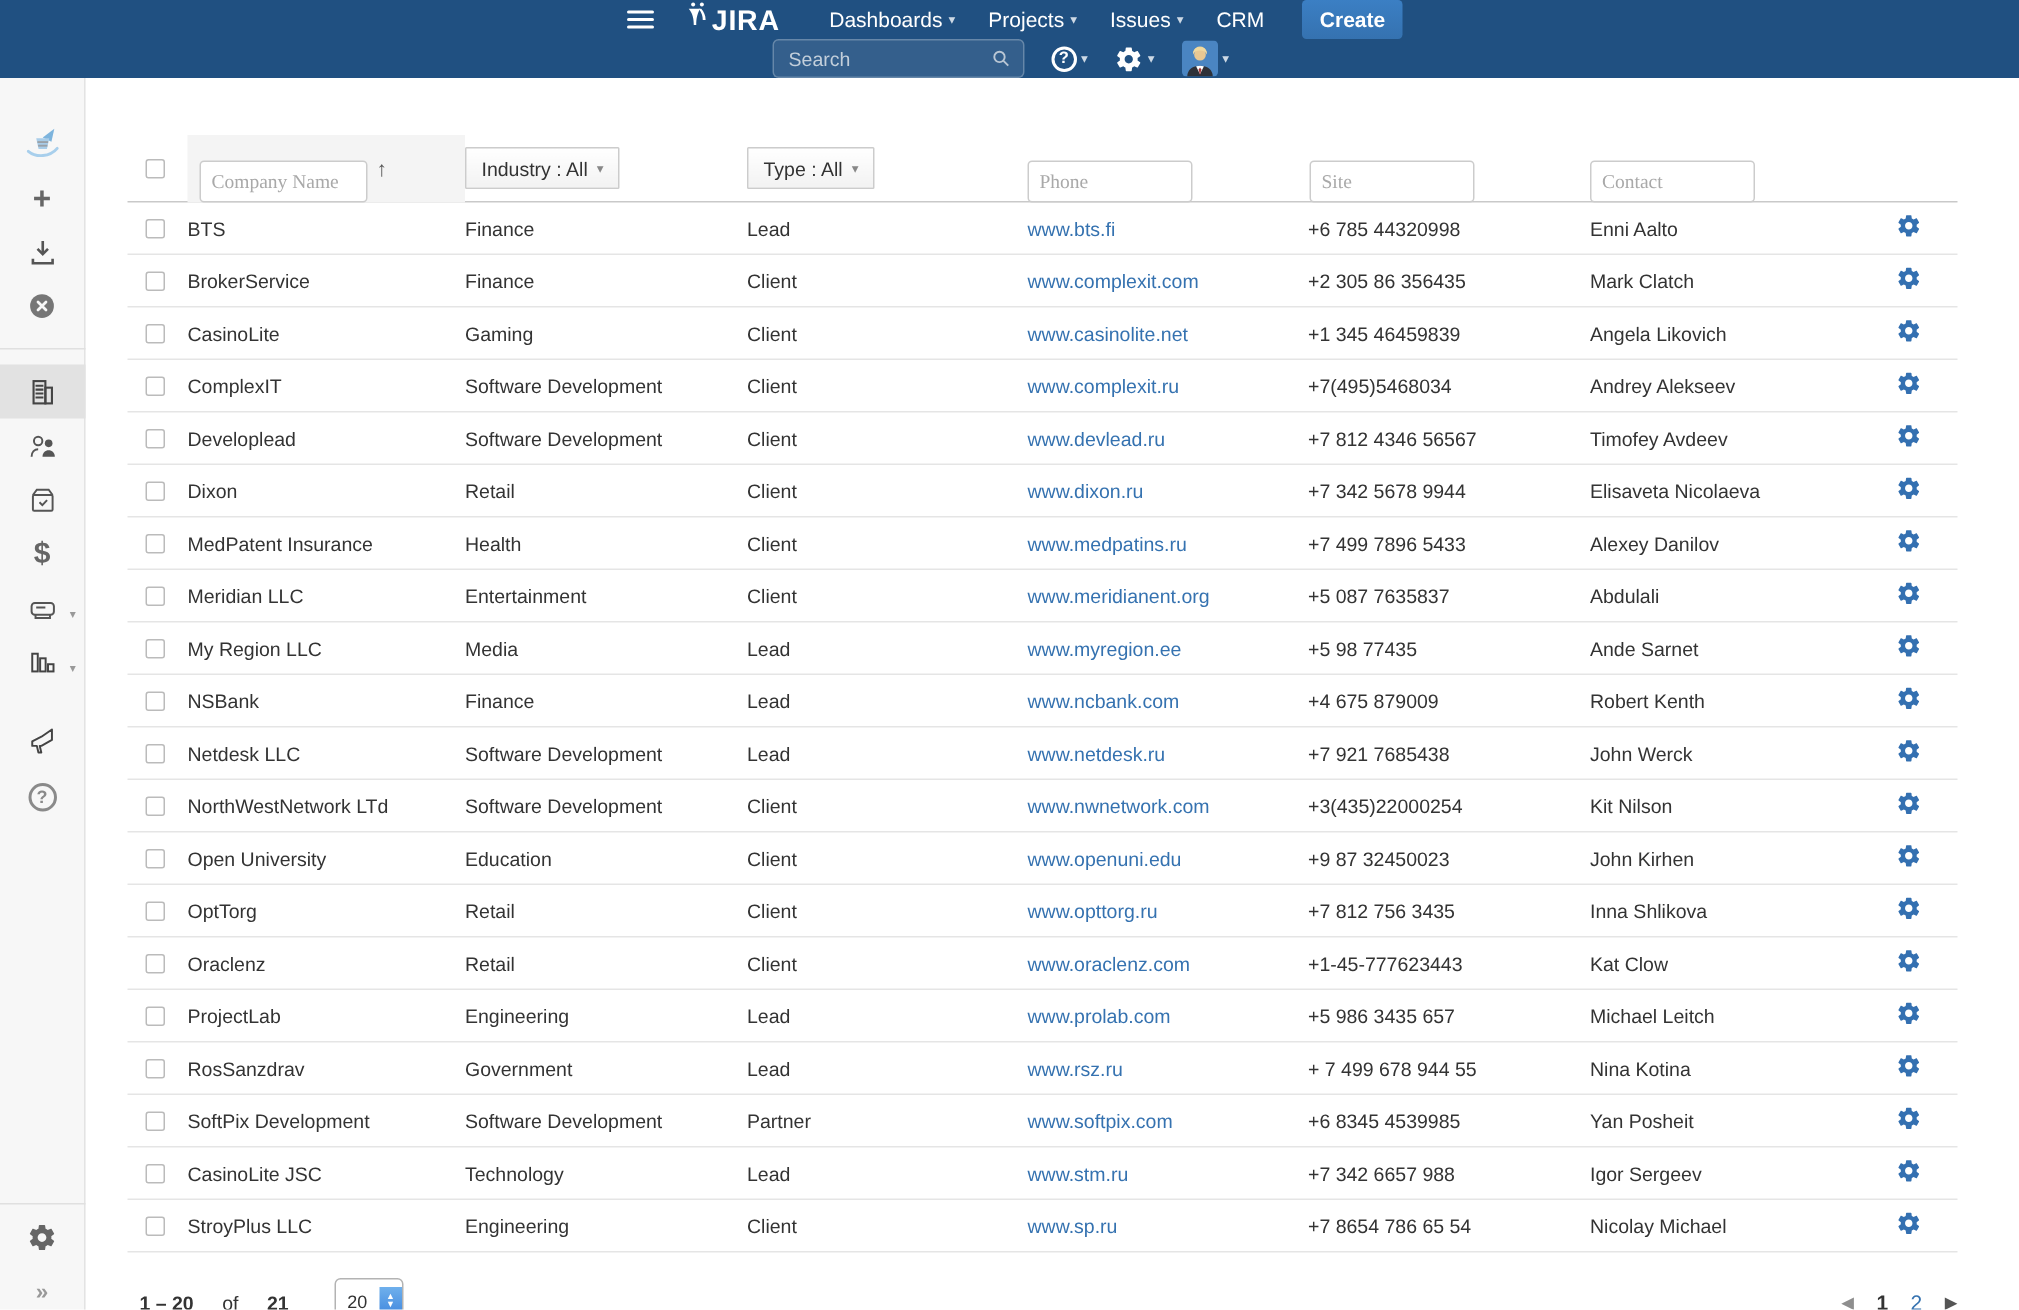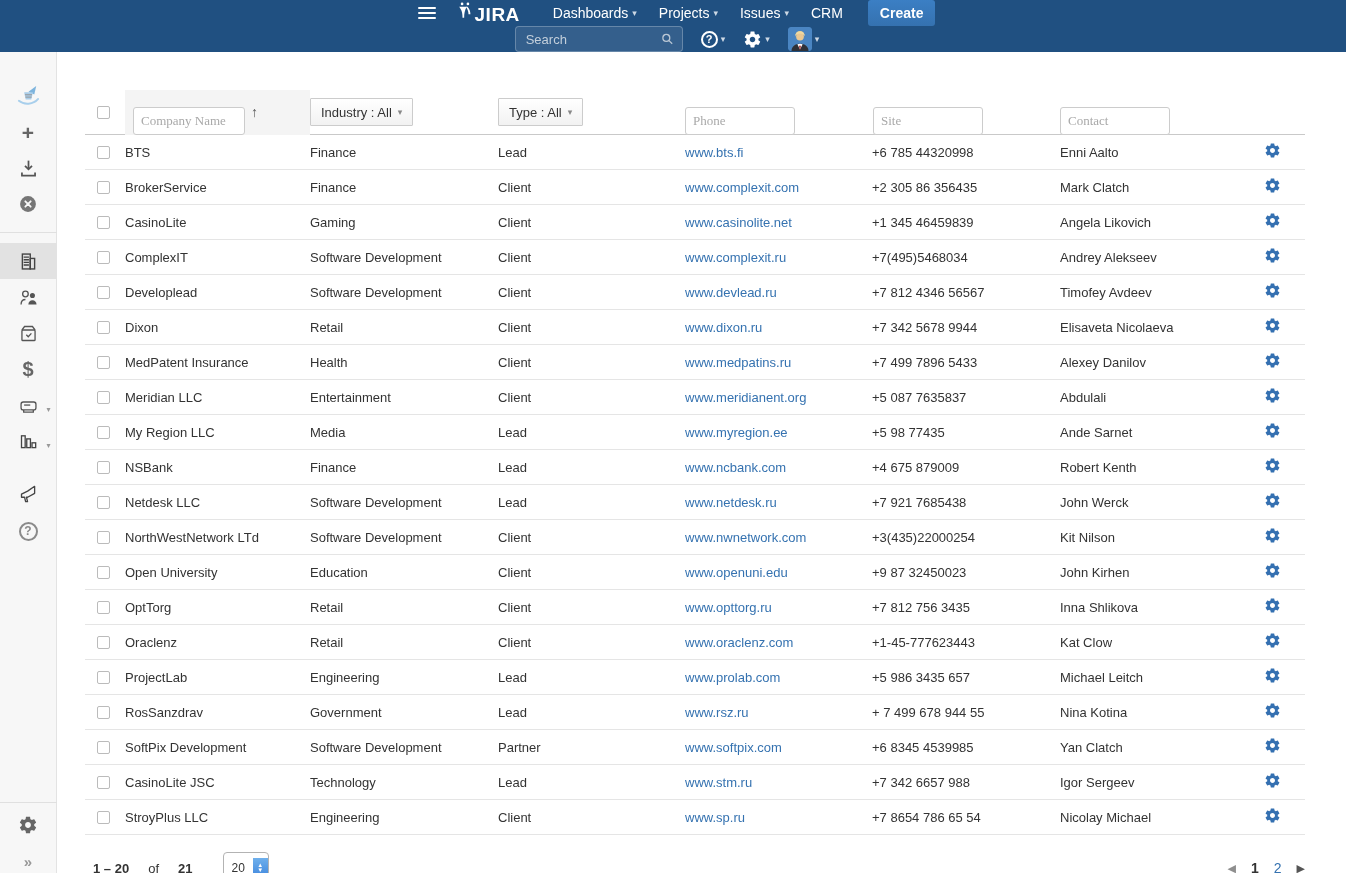--- a/index.html
+++ b/index.html
@@ -671,21 +671,21 @@
         <div class="col col-check">
           <input type="checkbox" class="cb" style="">
         </div>
         <div class="col col-name">SoftPix Development</div>
         <div class="col col-industry">Software Development</div>
         <div class="col col-type">Partner</div>
         <div class="col col-site">
           <a class="site-link" href="#">www.softpix.com</a>
         </div>
         <div class="col col-phone">+6 8345 4539985</div>
-        <div class="col col-contact">Yan Clatch</div>
+        <div class="col col-contact">Yan Posheit</div>
         <div class="col col-actions">
           <span class="row-gear">
             <svg width="17" height="17" viewBox="0 0 24 24" fill="currentColor">
                 <use href="#gear-path"></use>
               </svg>
           </span>
         </div>
       </div>
 
       <div class="trow">

